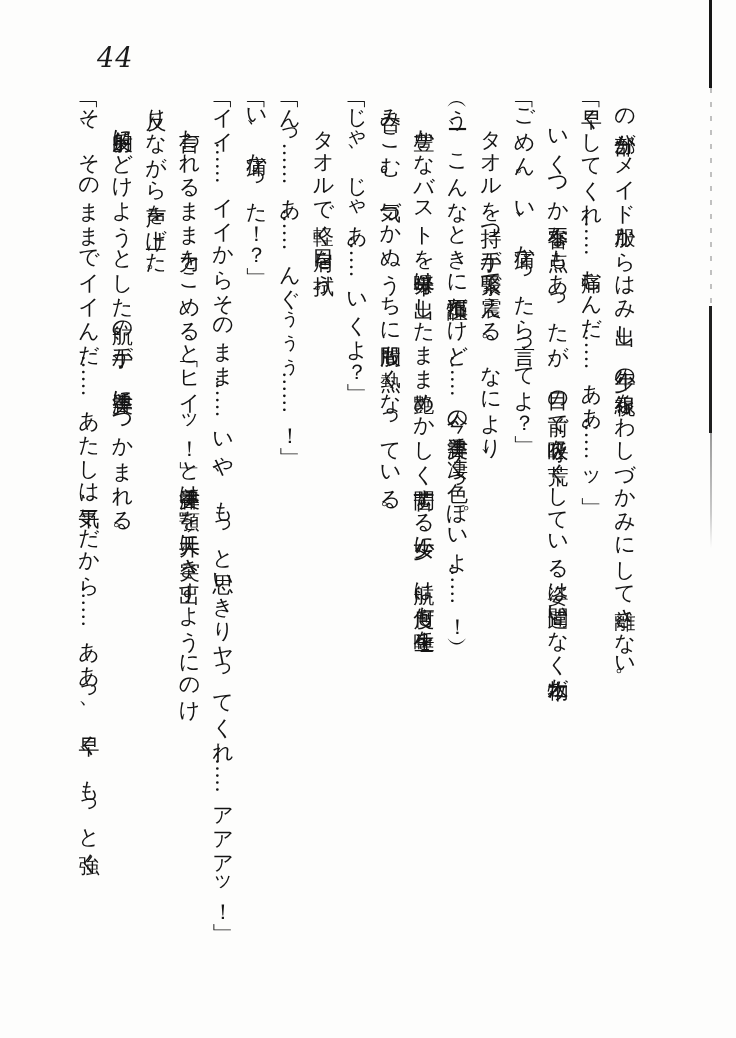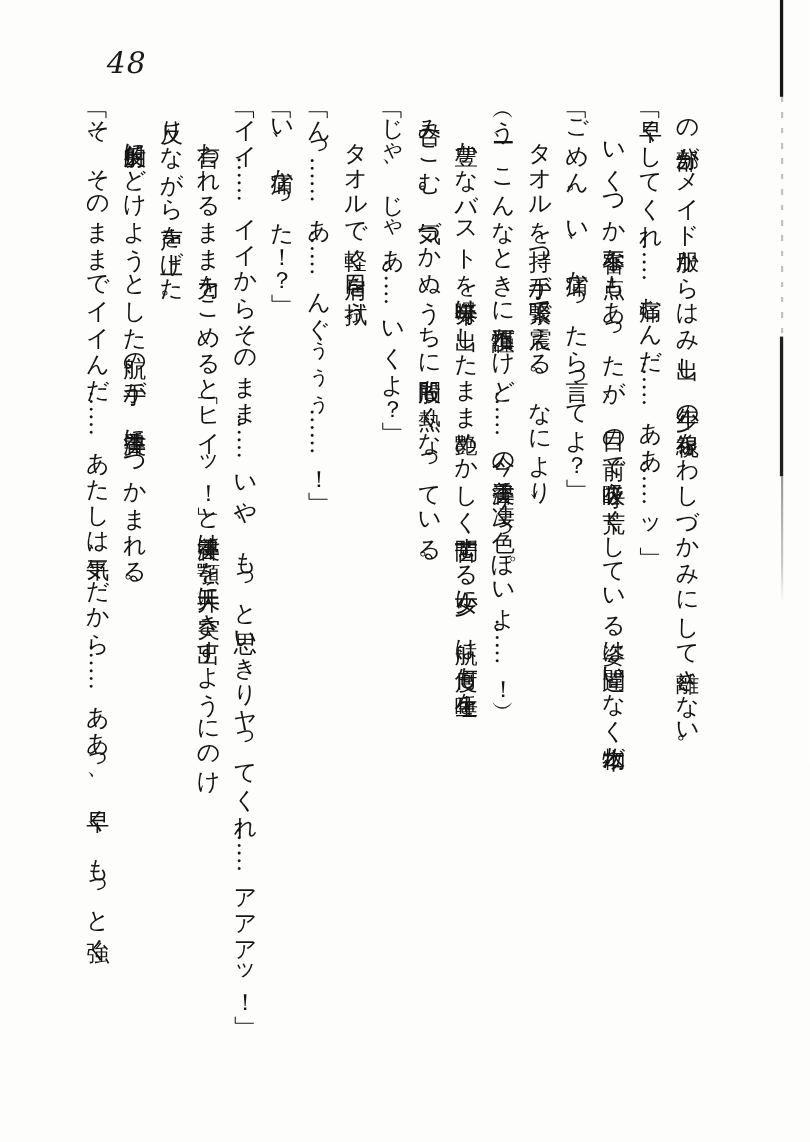--- a/index.html
+++ b/index.html
@@ -57,21 +57,21 @@
   .edge-seg.s3 { left: 709px; top: 306px; width: 3px; height: 127px; background: #1f1f1f; }
   .edge-seg.s4 { left: 710px; top: 433px; width: 2px; height: 115px;
     background: linear-gradient(to bottom, #6f6f6f, #b5b5b5 70%, rgba(200,200,200,0));
     opacity: 0.7; }
 </style>
 </head>
 <body>
 
 <div class="page">
 
-  <div class="page-number">48</div>
+  <div class="page-number">44</div>
 
   <div class="text-block">
     <p class="line">の部分がメイド服からはみ出し、少年の視線をわしづかみにして離さない。</p>
     <p class="line">「早くしてくれ……痛むんだ……ああ……ッ」</p>
     <p class="line">　いくつか不審な点もあったが、目の前で呼吸を荒くしている姿は間違いなく本物だ。</p>
     <p class="line">「ごめん。い、痛かったら言ってよ？」</p>
     <p class="line">　タオルを持つ手が緊張で震える。なにより、</p>
     <p class="line">（うー、こんなときに不謹慎だけど……今の香津美、凄く色っぽいよ……！）</p>
     <p class="line">　豊かなバストを半分曝け出したまま艶めかしく苦悶する少女に、航は何度も生唾を</p>
     <p class="line">呑みこむ。気づかぬうちに股間も熱くなっている。</p>

